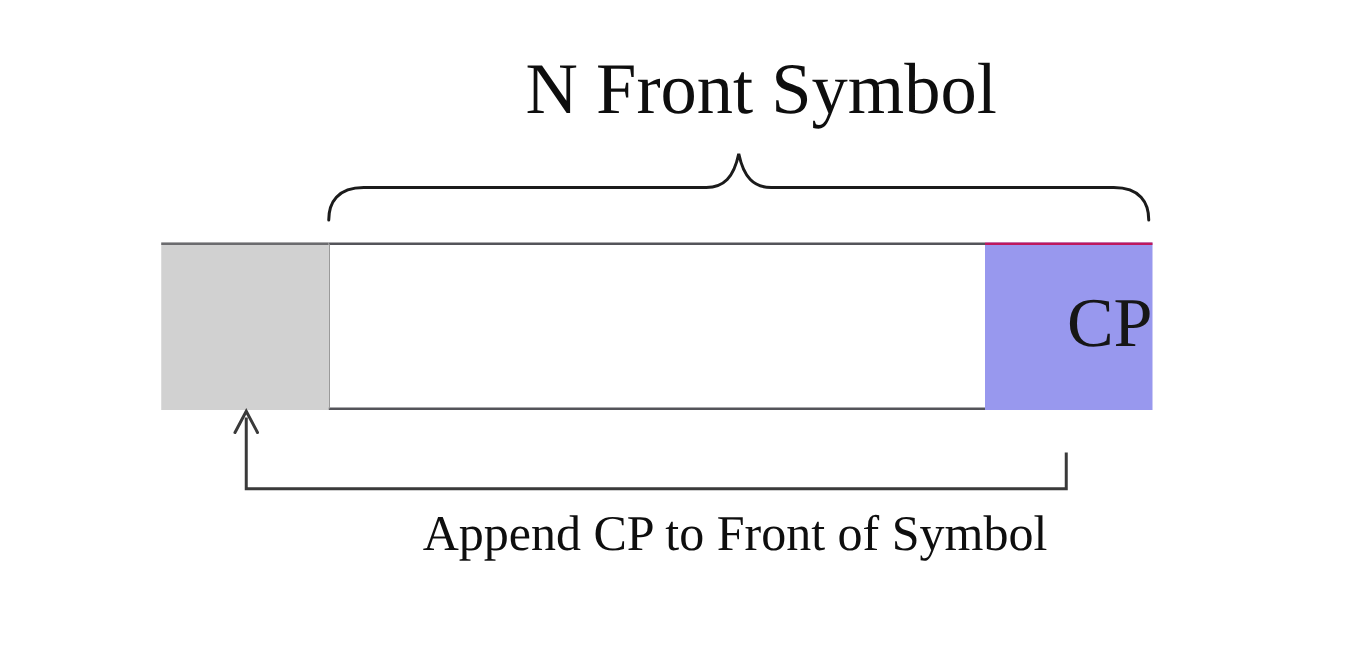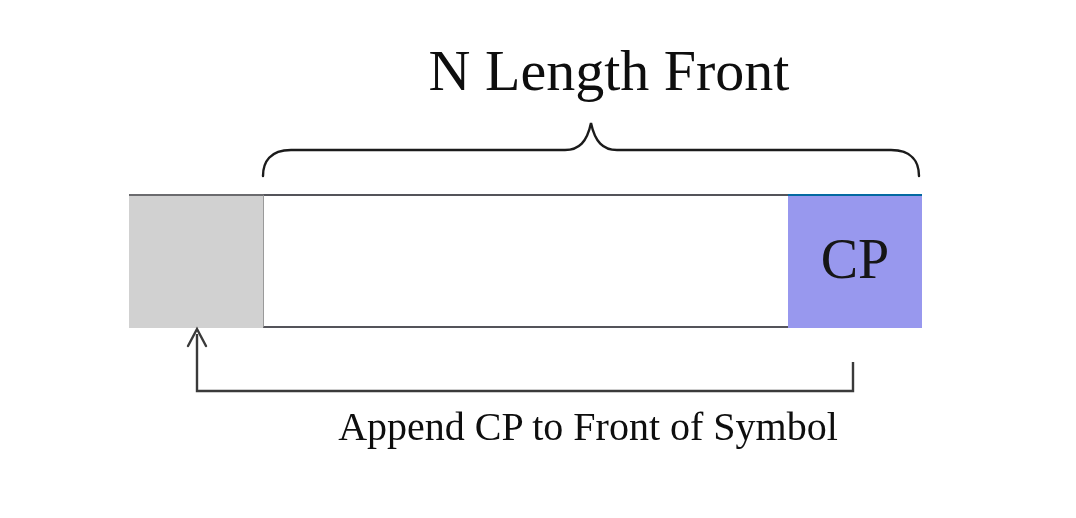--- a/index.html
+++ b/index.html
@@ -62,38 +62,38 @@
     left: 263px;
     width: 525px;
     background: #ffffff;
     border-top: 2px solid #54545a;
     border-bottom: 2px solid #54545a;
     border-left: 1px solid #9a9a9a;
   }
   .cp-block {
     left: 788px;
     width: 134px;
-    border-top: 2px solid #0369a1;
+    border-top: 2px solid #be185d;
     display: flex;
     align-items: center;
-    justify-content: center;
+    justify-content: flex-end;
   }
   .cp-text {
     font-size: 56px;
     line-height: 1;
     color: #161616;
     padding-bottom: 6px;
   }
 </style>
 </head>
 <body>
 
 <div class="canvas">
 
-  <div class="label top-label">N Length Front</div>
+  <div class="label top-label">N Front Symbol</div>
 
   <svg class="brace-svg" viewBox="0 0 672 66" aria-hidden="true">
     <path d="M 8 60 C 8 46, 15 34, 36 34 L 310 34 C 324 34, 332 26, 336 7 C 340 26, 348 34, 362 34 L 636 34 C 657 34, 664 46, 664 60" fill="none" stroke-width="2.4" stroke-linecap="round" stroke="#1b1b1b"></path>
   </svg>
 
   <div class="bar-block prefix-block" style="background-color: rgb(209, 209, 209);"></div>
 
   <div class="bar-block body-block"></div>
 
   <div class="bar-block cp-block" style="background-color: rgb(152, 152, 238);">

